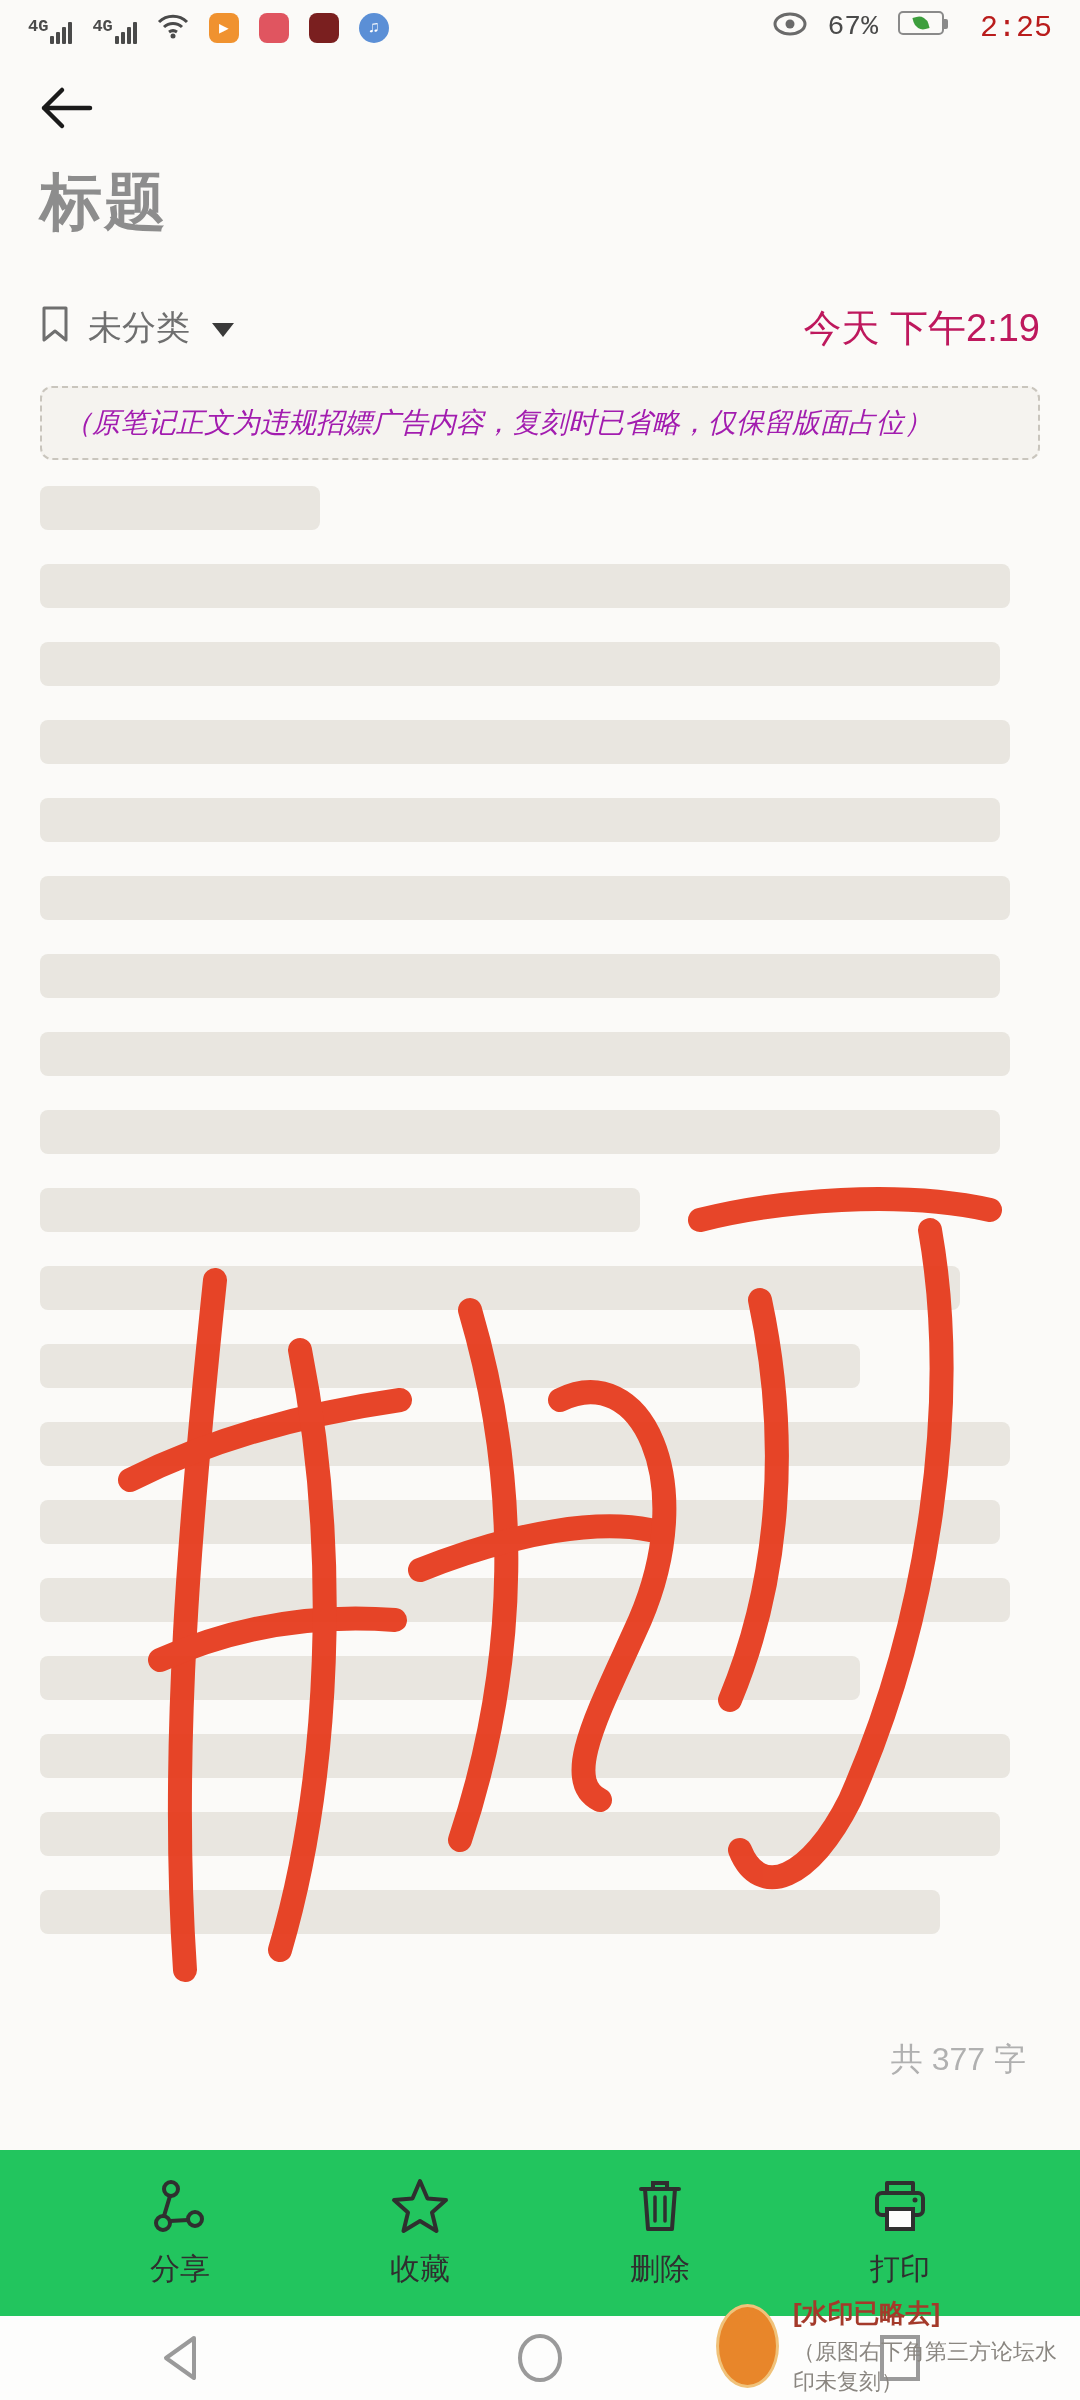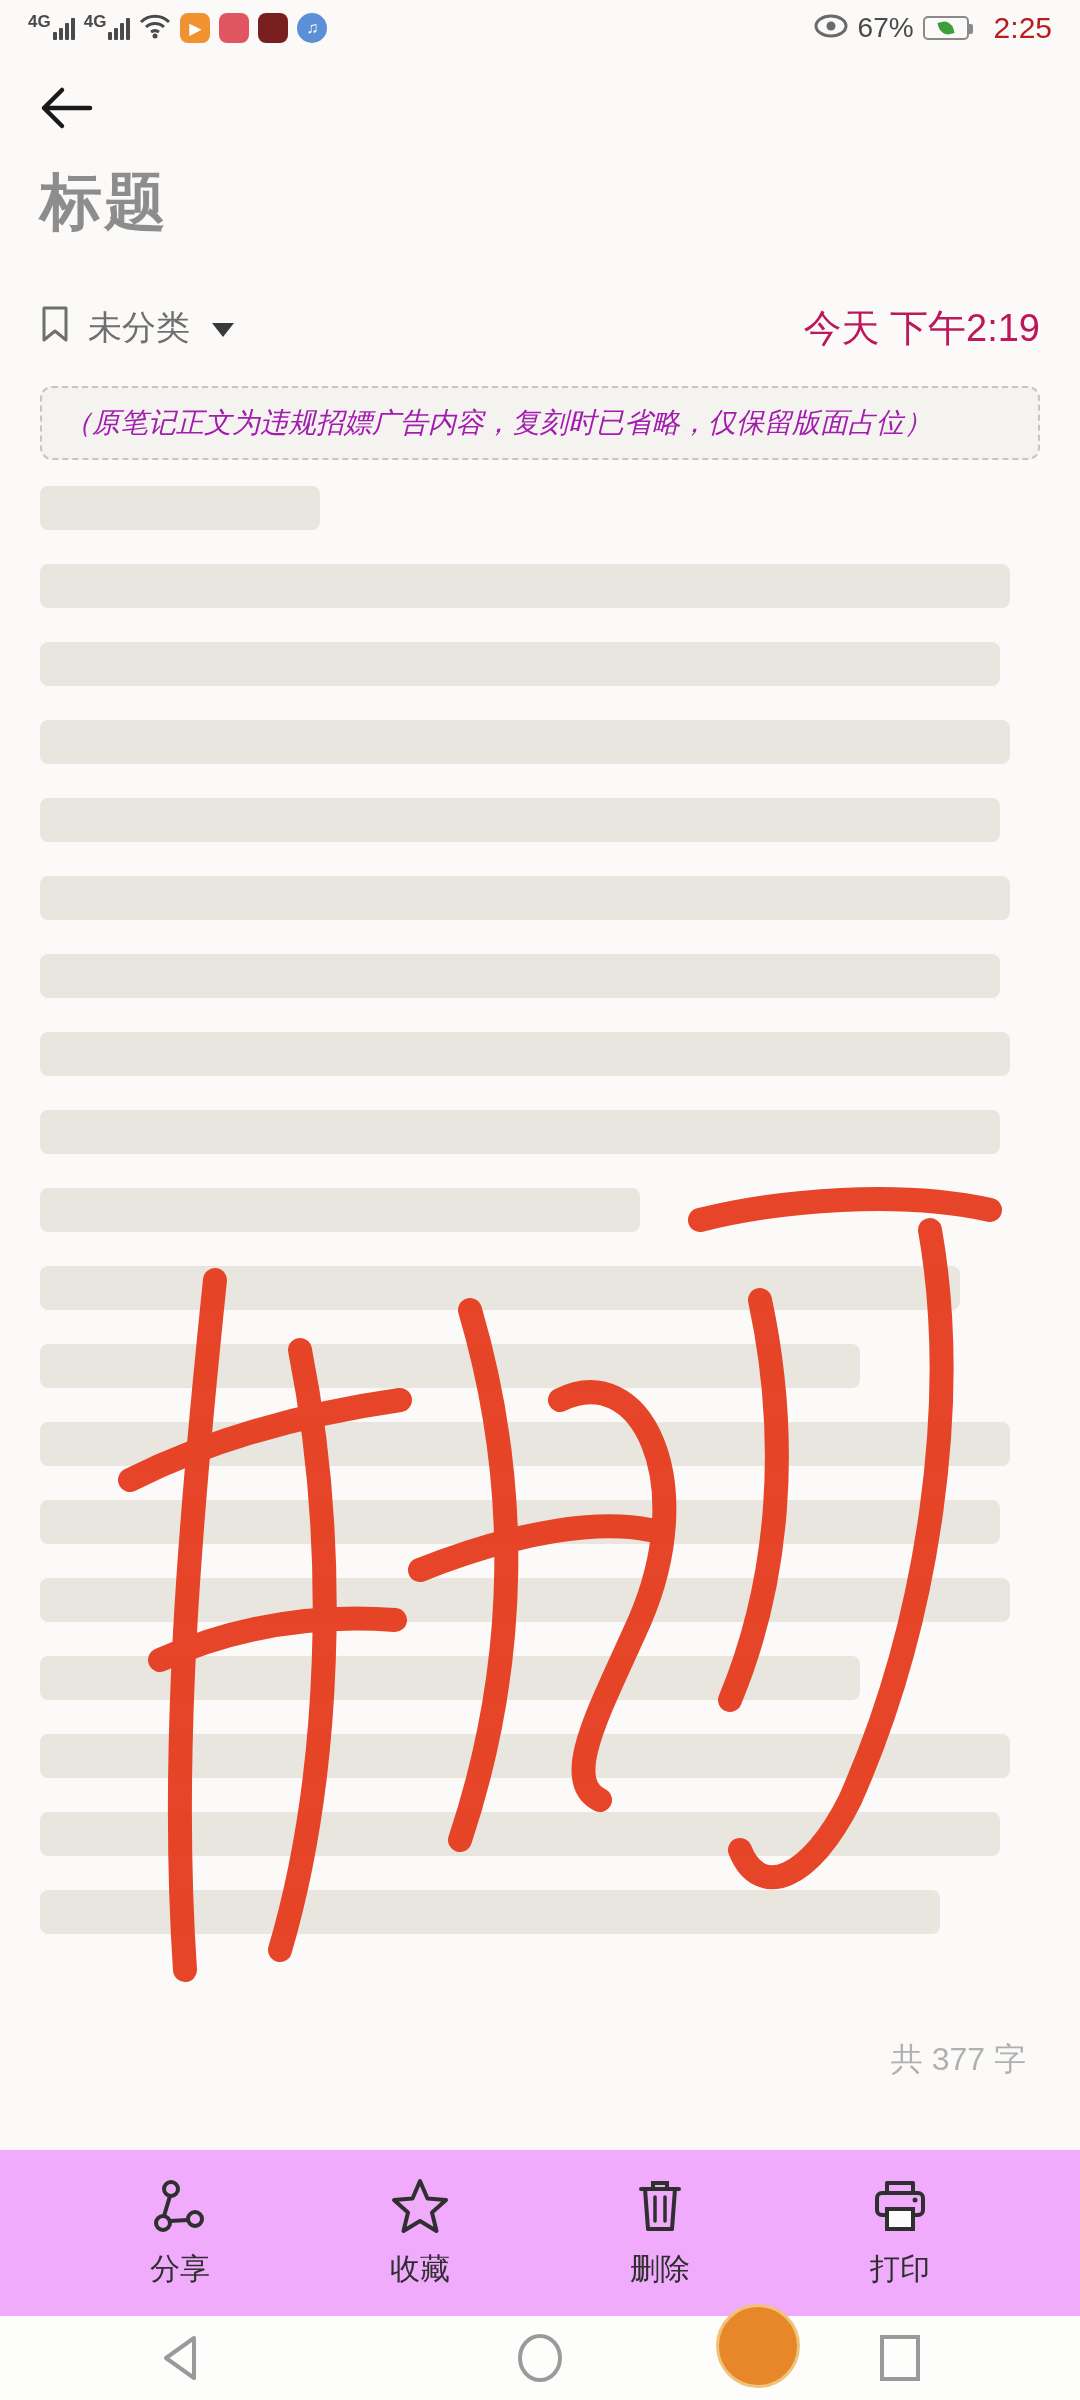--- a/index.html
+++ b/index.html
@@ -8,21 +8,21 @@
     font-family:"Liberation Sans","DejaVu Sans",sans-serif;
     background:#fbfaf8; color:#2a2a2a; position:relative; overflow:hidden;
   }
 
   
   .status-bar {
     position:absolute; top:0; left:0; right:0; height:56px;
     display:flex; align-items:center; justify-content:space-between;
     padding:0 28px; color:#4a4a4a;
   }
-  .sb-left, .sb-right { display:flex; align-items:center; gap:9px; }
+  .sb-left, .sb-right { display:flex; gap:20px;font-family:Liberation Mono, monospace; }
   .net-group { display:flex; align-items:flex-end; gap:2px; }
   .net-label { font-size:17px; font-weight:bold; color:#4a4a4a; transform:translateY(-8px); }
   .bars { display:flex; align-items:flex-end; gap:2px; height:24px; }
   .bars i { width:4px; background:#4a4a4a; border-radius:1px; display:block; }
   .bars i:nth-child(1){height:8px} .bars i:nth-child(2){height:12px}
   .bars i:nth-child(3){height:17px} .bars i:nth-child(4){height:22px}
   .app-dot { width:30px; height:30px; border-radius:8px; display:flex; align-items:center; justify-content:center; color:#fff; font-size:16px; }
   .sb-time { font-size:30px; color:#b91c1c;margin-left:16px; }
   .sb-batt-pct { font-size:28px; color:#4a4a4a; }
   .battery { width:46px; height:24px; border:2px solid #8a8a8a; border-radius:5px; position:relative; display:flex; align-items:center; justify-content:center; }
@@ -47,21 +47,21 @@
   .redacted-line { height:44px; border-radius:8px; background:#e9e6e0; }
 
   
   .scribble { position:absolute; left:0; top:1100px; width:1080px; height:920px; pointer-events:none; }
 
   
   .word-count { position:absolute; top:2038px; right:54px; font-size:32px; color:#b0b0b0; }
 
   
   .toolbar {
-    position:absolute; left:0; right:0; top:2150px; height:166px; background:#f0abfc;
+    position:absolute; left:0; right:0; top:2150px; height:166px; background:#22c55e;
     display:flex; align-items:center; justify-content:space-around; padding:0 60px;
   }
   .tool-item { display:flex; flex-direction:column; align-items:center; gap:14px; width:140px; }
   .tool-item svg { display:block; }
   .tool-label { font-size:30px; color:#2f2f2f; }
 
   
   .nav-bar {
     position:absolute; left:0; right:0; top:2316px; height:84px; background:#fdfdfc;
     display:flex; align-items:center;
@@ -255,13 +255,17 @@
   </div>
   <div class="nav-slot">
     <svg width="46" height="52" viewBox="0 0 46 52">
       <rect x="5" y="5" width="36" height="42" stroke="#9a9a9a" stroke-width="4" fill="none"></rect>
     </svg>
   </div>
 </div>
 
 <div class="watermark">
   <div class="wm-logo"></div>
+  <div class="wm-text">
+    <span class="wm-line1">[水印已略去]</span>
+    <span class="wm-line2">（原图右下角第三方论坛水印未复刻）</span>
+  </div>
 </div>
 
 </body></html>

